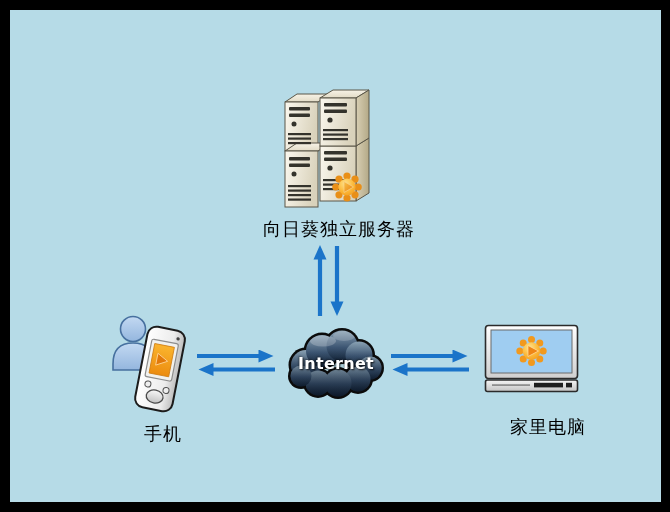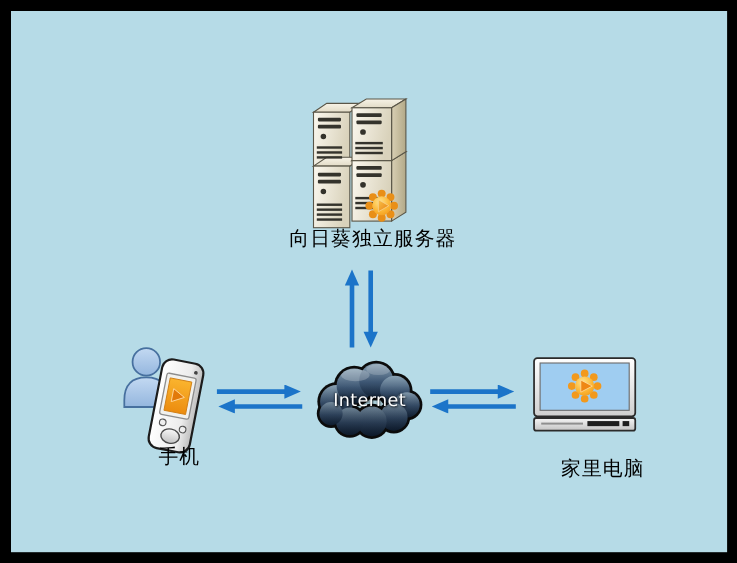--- a/index.html
+++ b/index.html
@@ -10,21 +10,21 @@
   #canvas{
     position:absolute;left:10px;top:10px;width:651px;height:492px;
     background:#b6dbe7;
   }
   .abs{position:absolute;}
   .node-label{
     position:absolute;color:#000;font-size:18px;letter-spacing:1px;
     text-align:center;white-space:nowrap;line-height:20px;
   }
   .internet-label{
-    position:absolute;color:#fff;font-weight:normal;font-size:16px;
+    position:absolute;color:#fff;font-weight:bold;font-size:16px;
     text-align:center;letter-spacing:.3px;
     text-shadow:1px 1px 2px rgba(0,0,0,.85), -1px -1px 2px rgba(0,0,0,.35);
   }
 </style>
 </head>
 <body>
 
 <div id="stage">
   <div id="canvas">
 
@@ -108,21 +108,21 @@
               <circle cx="64" cy="112" r="3.6"></circle>
               <circle cx="56" cy="108.8" r="3.6"></circle>
             <circle cx="52.8" cy="101" r="3.6"></circle>
               <circle cx="56" cy="93.2" r="3.6"></circle>
           </g>
           <circle cx="64" cy="101" r="8.6" fill="url(#sunCore)"></circle>
           <polygon points="61,95.5 70.5,101 61,106.5" fill="url(#sunPlay)" stroke="#f6d28e" stroke-width="0.7"></polygon>
         </g>
       </svg>
     </div>
-    <div class="node-label" style="left:229px;top:198px;width:200px;">向日葵独立服务器</div>
+    <div class="node-label" style="left:229px;top:209px;width:200px;">向日葵独立服务器</div>
 
     <div class="abs" style="left:302px;top:234px;width:34px;height:74px;">
       <svg width="34" height="74" viewBox="0 0 34 74">
         <g fill="#1b74c9" stroke="#1b74c9">
           <line x1="8" y1="13" x2="8" y2="72" stroke-width="4.2"></line>
           <polygon points="1.5,15.5 8,1 14.5,15.5" stroke="none"></polygon>
           <line x1="25" y1="2" x2="25" y2="59" stroke-width="4.2"></line>
           <polygon points="18.5,57.5 25,72 31.5,57.5" stroke="none"></polygon>
         </g>
       </svg>
@@ -217,21 +217,21 @@
           <circle cx="61" cy="22" r="1.7" fill="#444"></circle>
           <rect x="35.5" y="27" width="27" height="38" rx="2" fill="#f1f1ee" stroke="#8d8d8d" stroke-width="1.2"></rect>
           <rect x="39" y="31" width="20" height="30" fill="url(#phoneScr)" stroke="#cf7d12" stroke-width="0.8"></rect>
           <polygon points="44,40 55,46 44,52" fill="#e2790a" stroke="#ffd9a0" stroke-width="0.8"></polygon>
           <circle cx="40" cy="72" r="3" fill="#eee" stroke="#555" stroke-width="1"></circle>
           <circle cx="59" cy="75" r="3" fill="#eee" stroke="#555" stroke-width="1"></circle>
           <ellipse cx="49" cy="83" rx="8.5" ry="6.5" fill="url(#phoneBtn)" stroke="#4a4a4a" stroke-width="1.3"></ellipse>
         </g>
       </svg>
     </div>
-    <div class="node-label" style="left:93px;top:396px;width:120px;">手机</div>
+    <div class="node-label" style="left:93px;top:414px;width:120px;">手机</div>
 
     <div class="abs" style="left:187px;top:340px;width:78px;height:26px;">
       <svg width="78" height="26" viewBox="0 0 78 26">
         <g fill="#1b74c9" stroke="#1b74c9">
           <line x1="0" y1="6" x2="63" y2="6" stroke-width="4.2"></line>
           <polygon points="61.5,-0.5 76.5,6 61.5,12.5" stroke="none"></polygon>
           <line x1="15" y1="19.5" x2="78" y2="19.5" stroke-width="4.2"></line>
           <polygon points="16.5,13 1.5,19.5 16.5,26" stroke="none"></polygon>
         </g>
       </svg>

